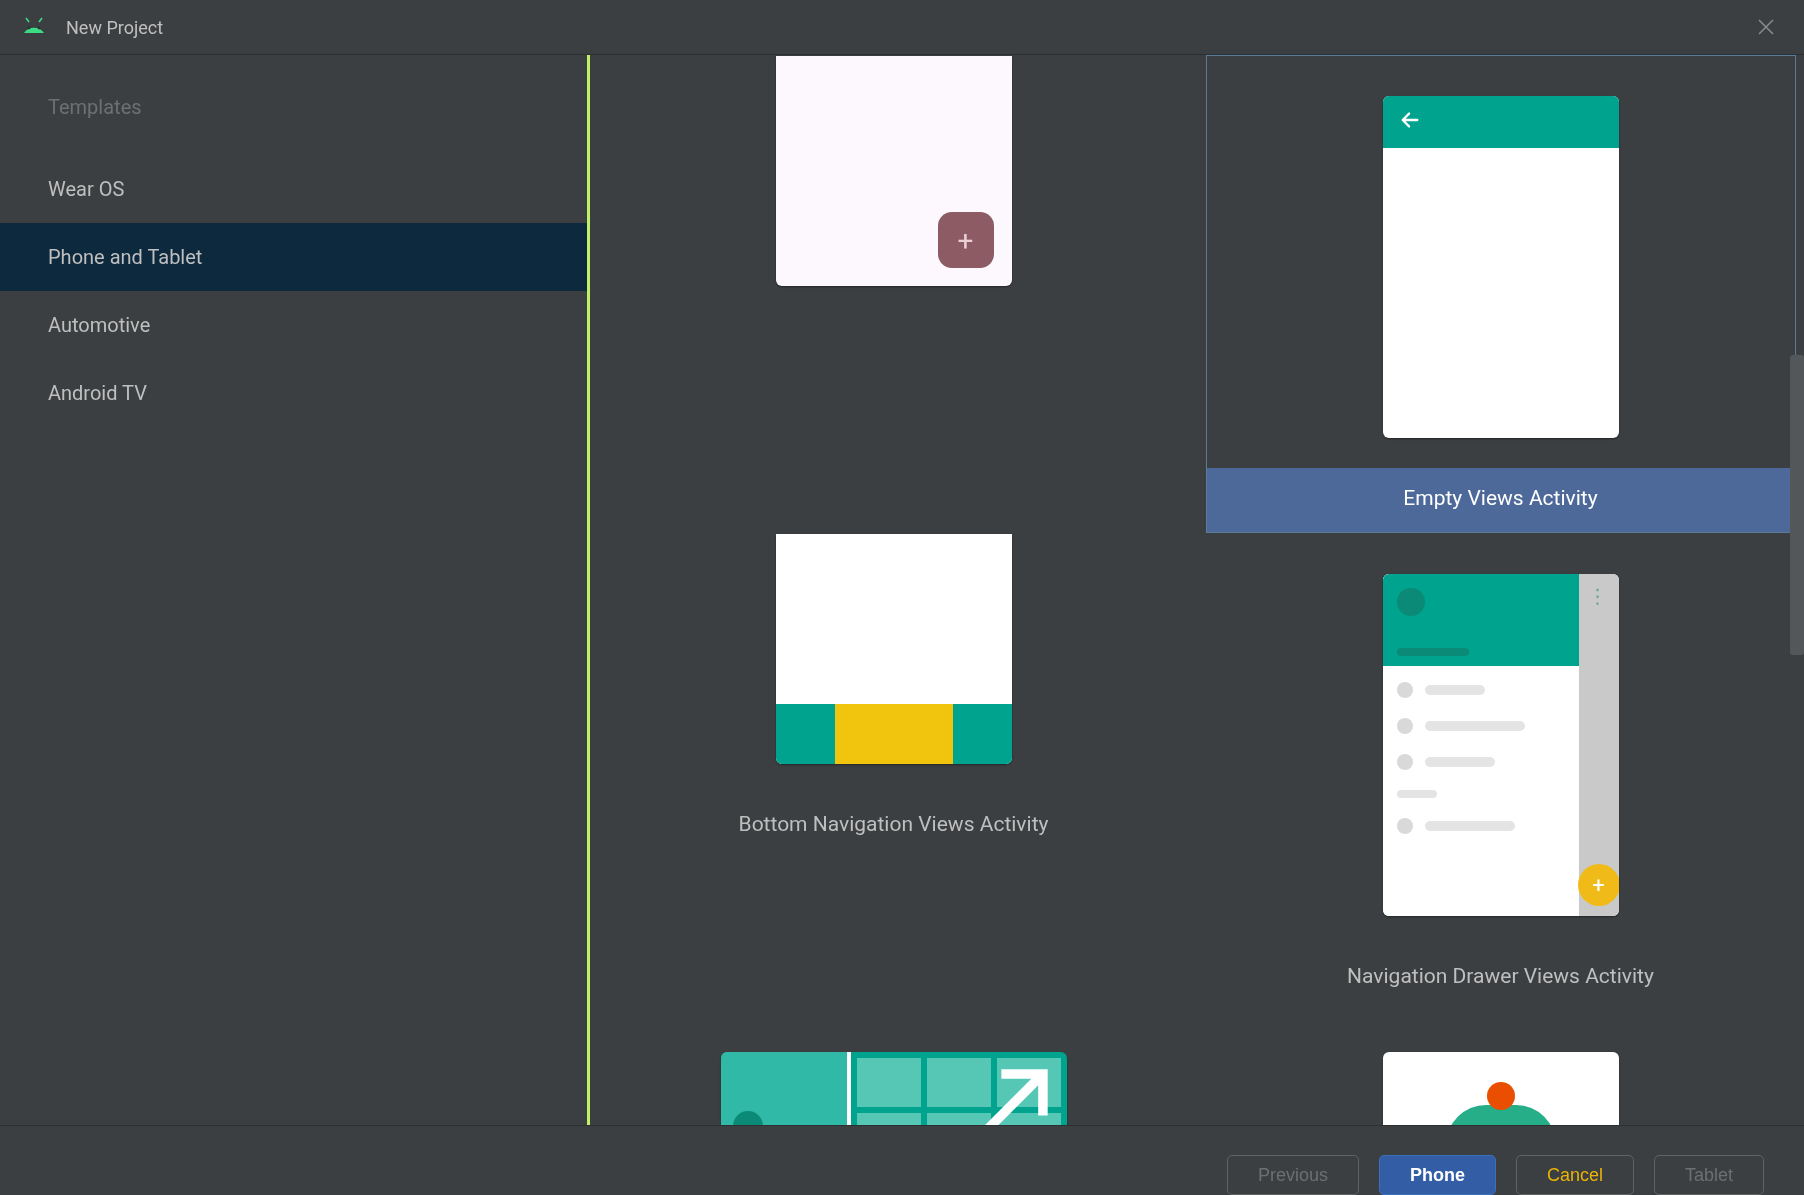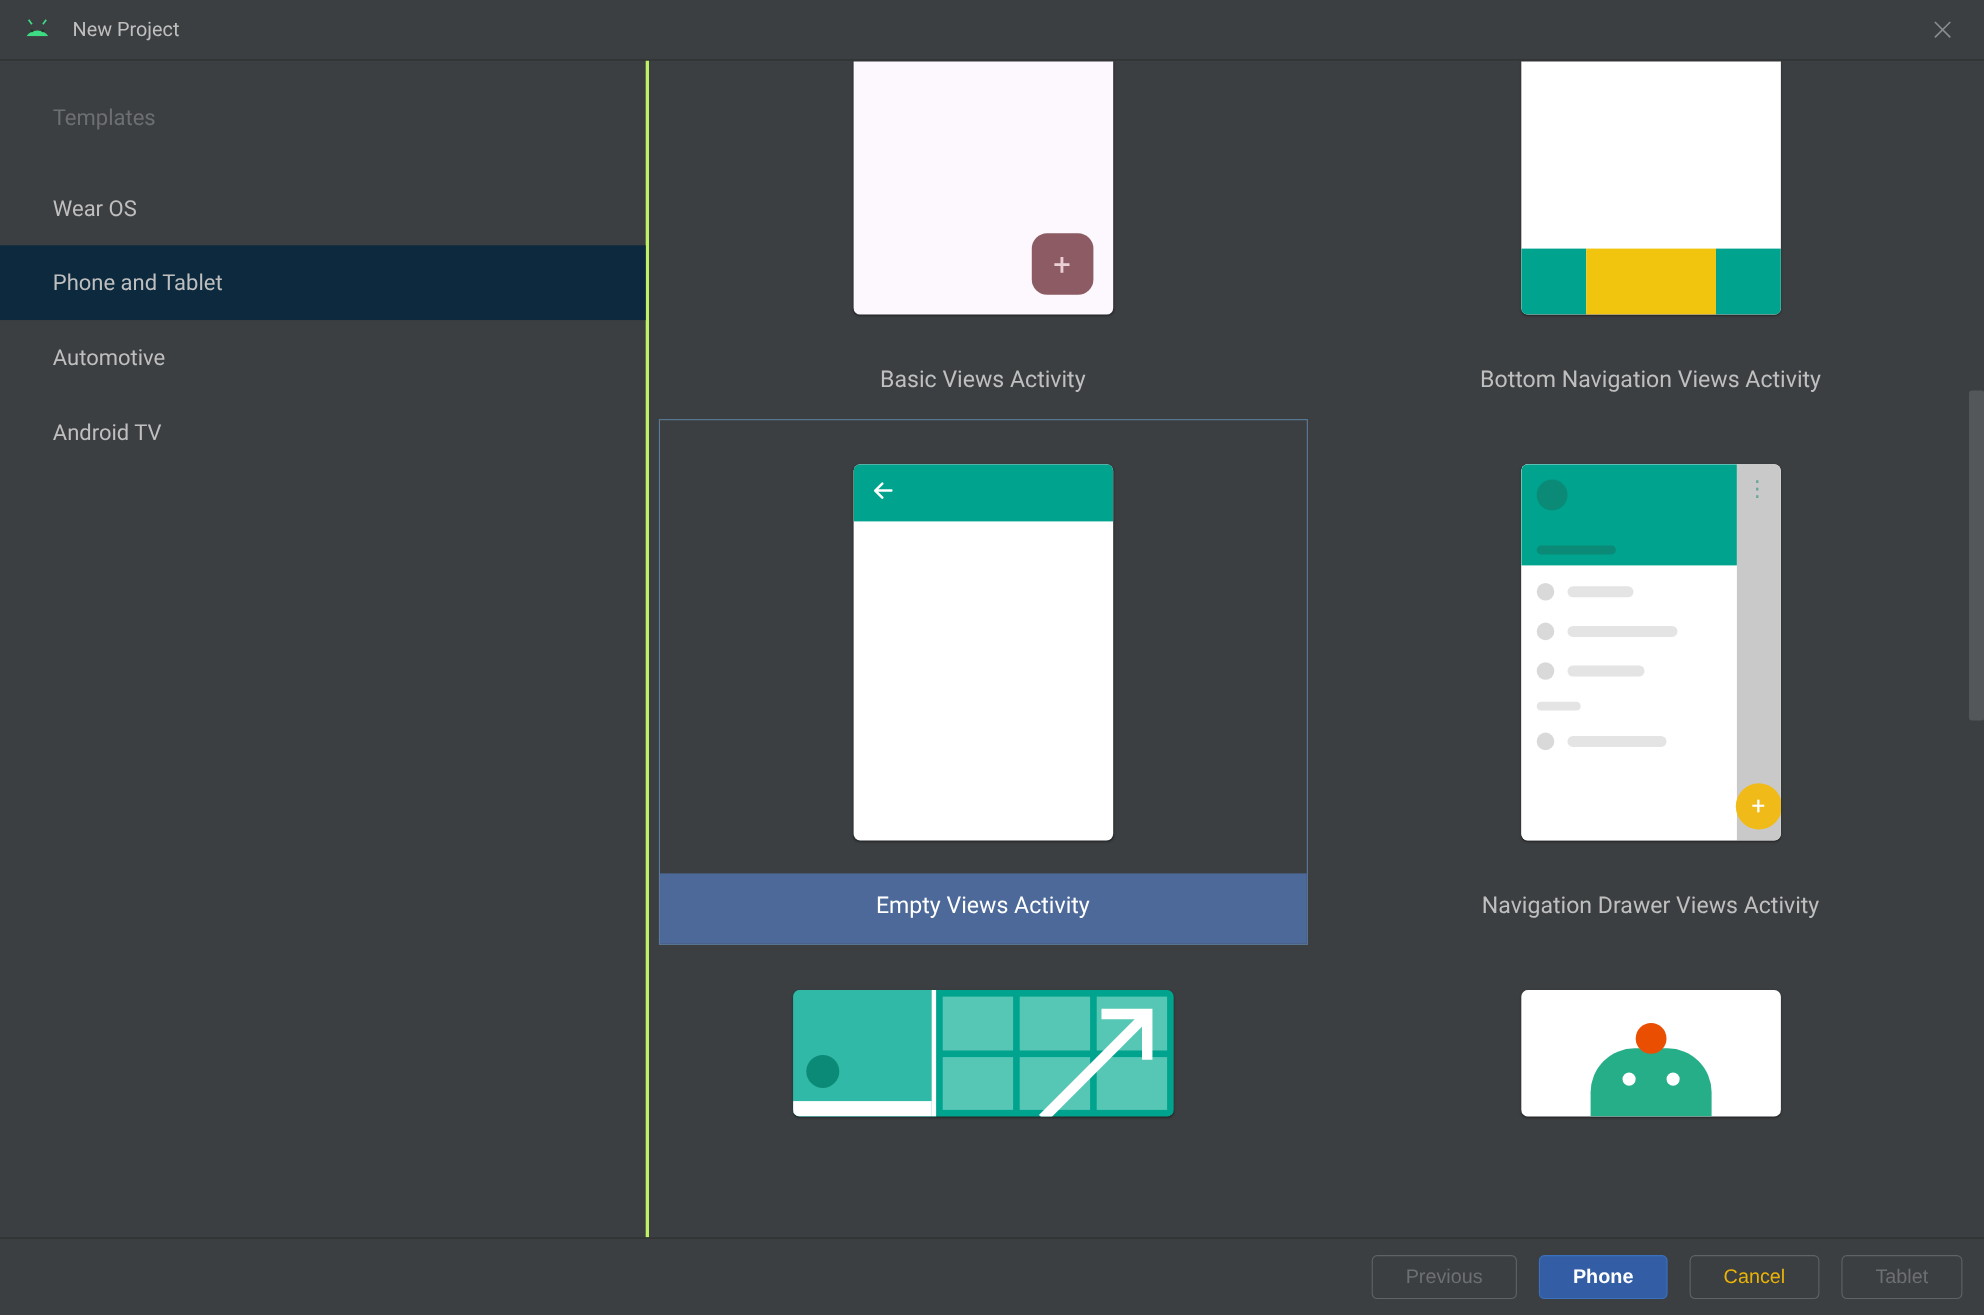--- a/index.html
+++ b/index.html
@@ -187,24 +187,24 @@
     .game-preview .head {width:28px;height:28px;border-radius:50%;background:#ea4e01;position:absolute;left:50%;top:30px;transform:translateX(-50%);}
     .game-preview .body {width:110px;height:62px;border-radius:40px 40px 0 0;background:#26ae88;position:absolute;bottom:0;left:50%;transform:translateX(-50%);}
     .game-preview .eye{width:12px;height:12px;border-radius:50%;background:#fff;position:absolute;bottom:28px;}
     .game-preview .eye.l{left:calc(50% - 26px);}
     .game-preview .eye.r{left:calc(50% + 14px);}
     
     .footer {
       height: 70px;
       border-top: 1px solid #2d2f31;
       display: flex;
-      align-items: center;
+      align-items: flex-end;
       justify-content: flex-end;
       gap: 20px;
-      padding: 0 20px;
+      padding: 0 40px;
       flex-shrink: 0;
     }
     .btn {
       height: 40px;
       padding: 0 30px;
       border: 1px solid #5f6364;
       background: transparent;
       color: #eab308;
       font-size: 18px;
       border-radius: 5px;
@@ -271,49 +271,48 @@
       <div class="scroll-hint"></div>
 
       <div class="template-grid">
 
         <div class="template-card row0">
           <div class="template-preview-wrap">
             <div class="template-preview basic-preview">
               <div class="fab">+</div>
             </div>
           </div>
-          <div class="template-label">Basic Views Activity</div>
-        </div>
-
-        <div class="template-card row0">
-          <div class="template-preview-wrap">
-            <div class="template-preview bottomnav-preview">
-              <div class="bar">
-                <div class="seg teal"></div>
-                <div class="seg yellow" style="flex:2"></div>
-                <div class="seg teal"></div>
-              </div>
-            </div>
-          </div>
-          <div class="template-label">Bottom Navigation Views Activity</div>
         </div>
 
         <div class="template-card selected">
           <div class="template-preview-wrap">
             <div class="template-preview empty-preview">
               <div class="appbar">
                 <span class="appbar-back-arrow">
                   <svg viewBox="0 0 24 24" width="22" height="22">
                     <path d="M20 12 H5 M11 5 L4 12 L11 19" fill="none" stroke="#fff" stroke-width="2.5" stroke-linecap="round" stroke-linejoin="round"></path>
                   </svg>
                 </span>
               </div>
             </div>
           </div>
           <div class="template-label">Empty Views Activity</div>
+        </div>
+
+        <div class="template-card row0">
+          <div class="template-preview-wrap">
+            <div class="template-preview bottomnav-preview">
+              <div class="bar">
+                <div class="seg teal"></div>
+                <div class="seg yellow" style="flex:2"></div>
+                <div class="seg teal"></div>
+              </div>
+            </div>
+          </div>
+          <div class="template-label">Bottom Navigation Views Activity</div>
         </div>
 
         <div class="template-card">
           <div class="template-preview-wrap">
             <div class="template-preview navdrawer-preview">
               <div class="drawer">
                 <div class="header">
                   <div class="avatar"></div>
                   <div class="line"></div>
                 </div>

